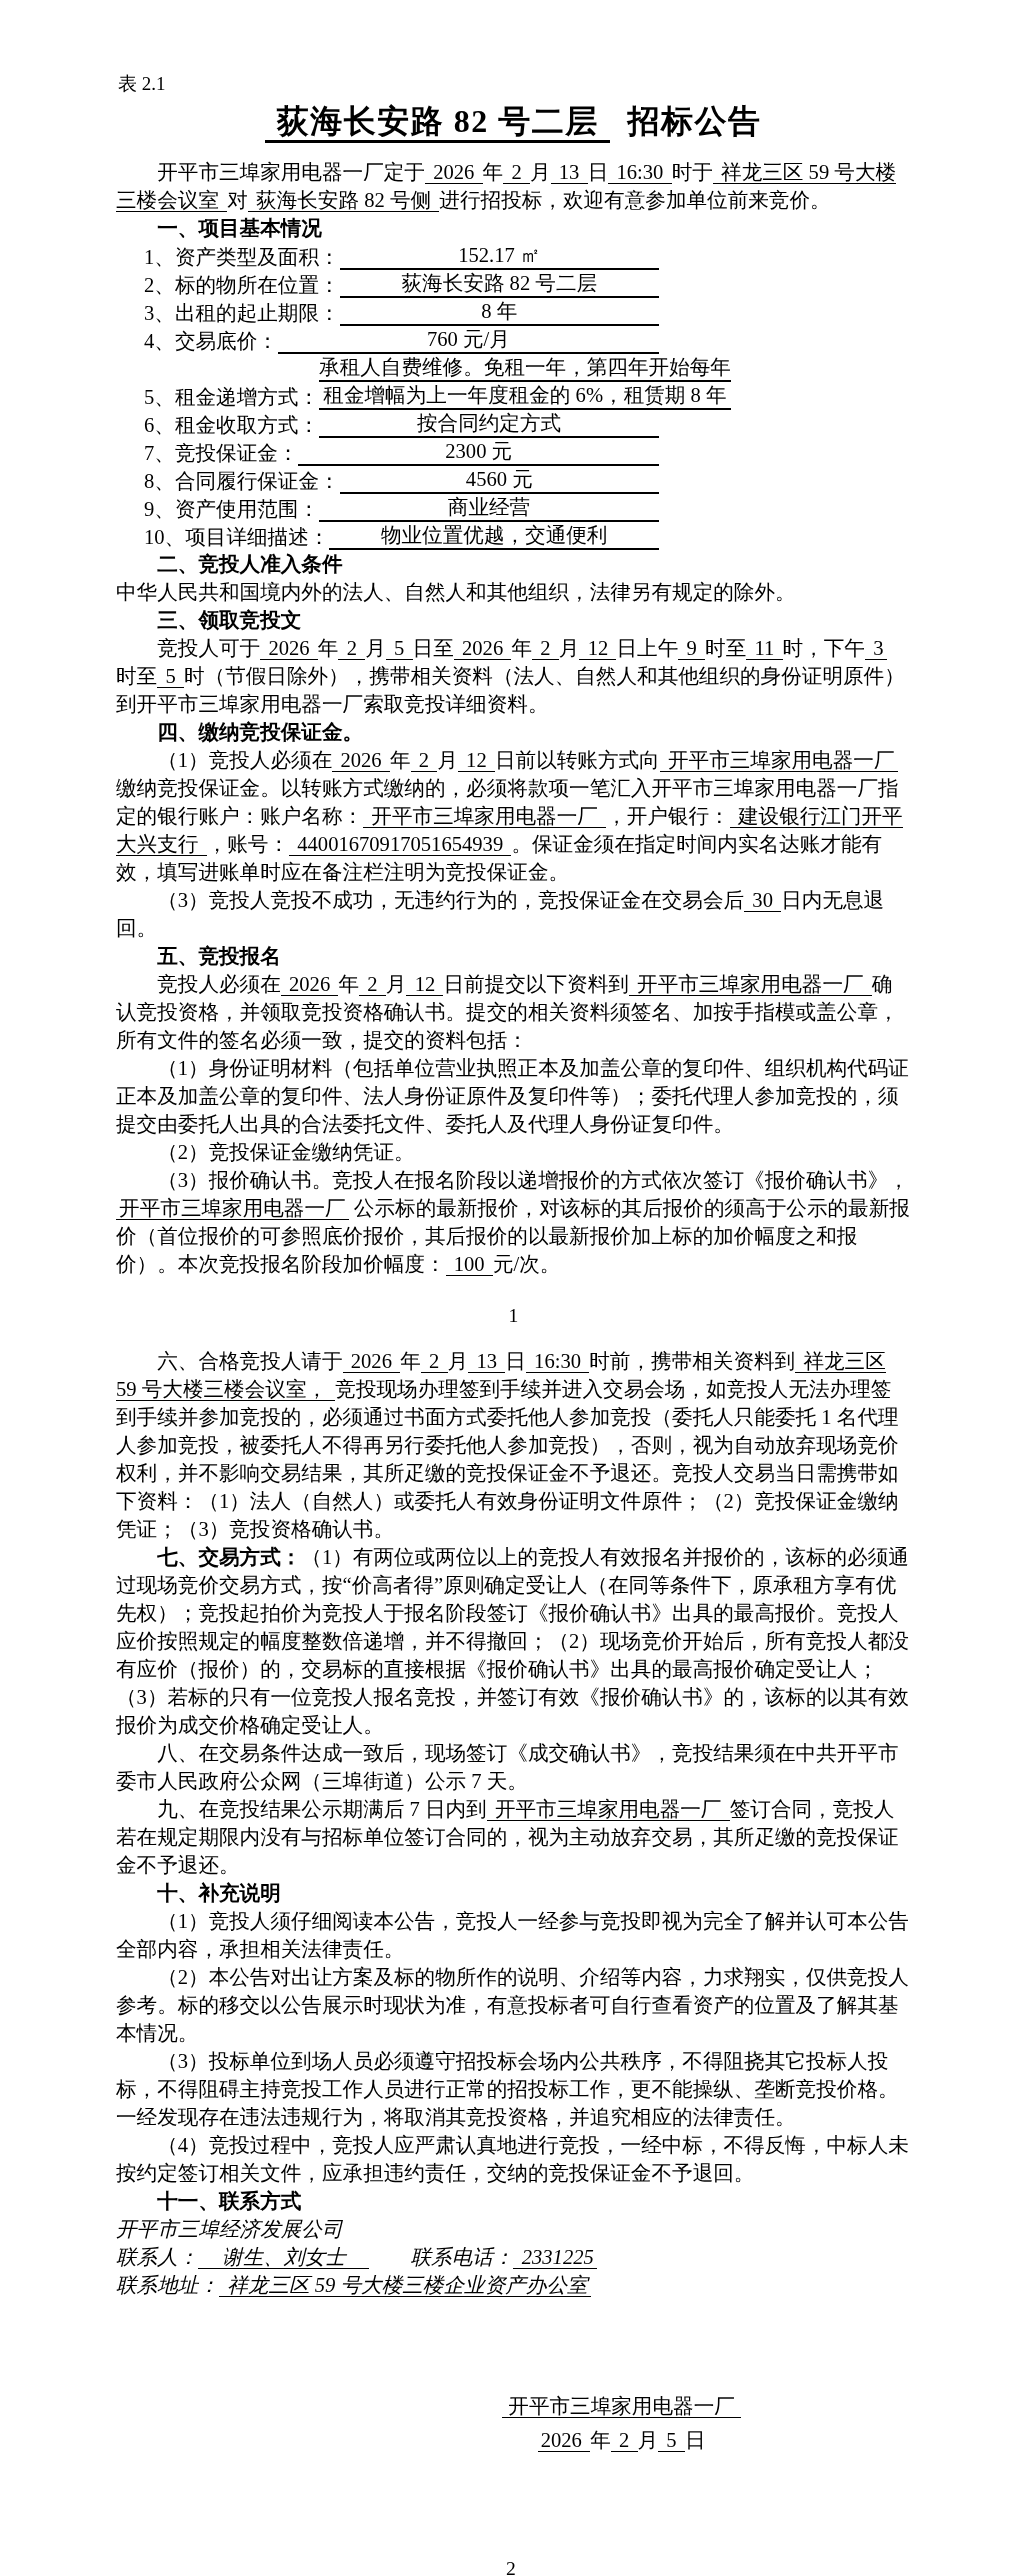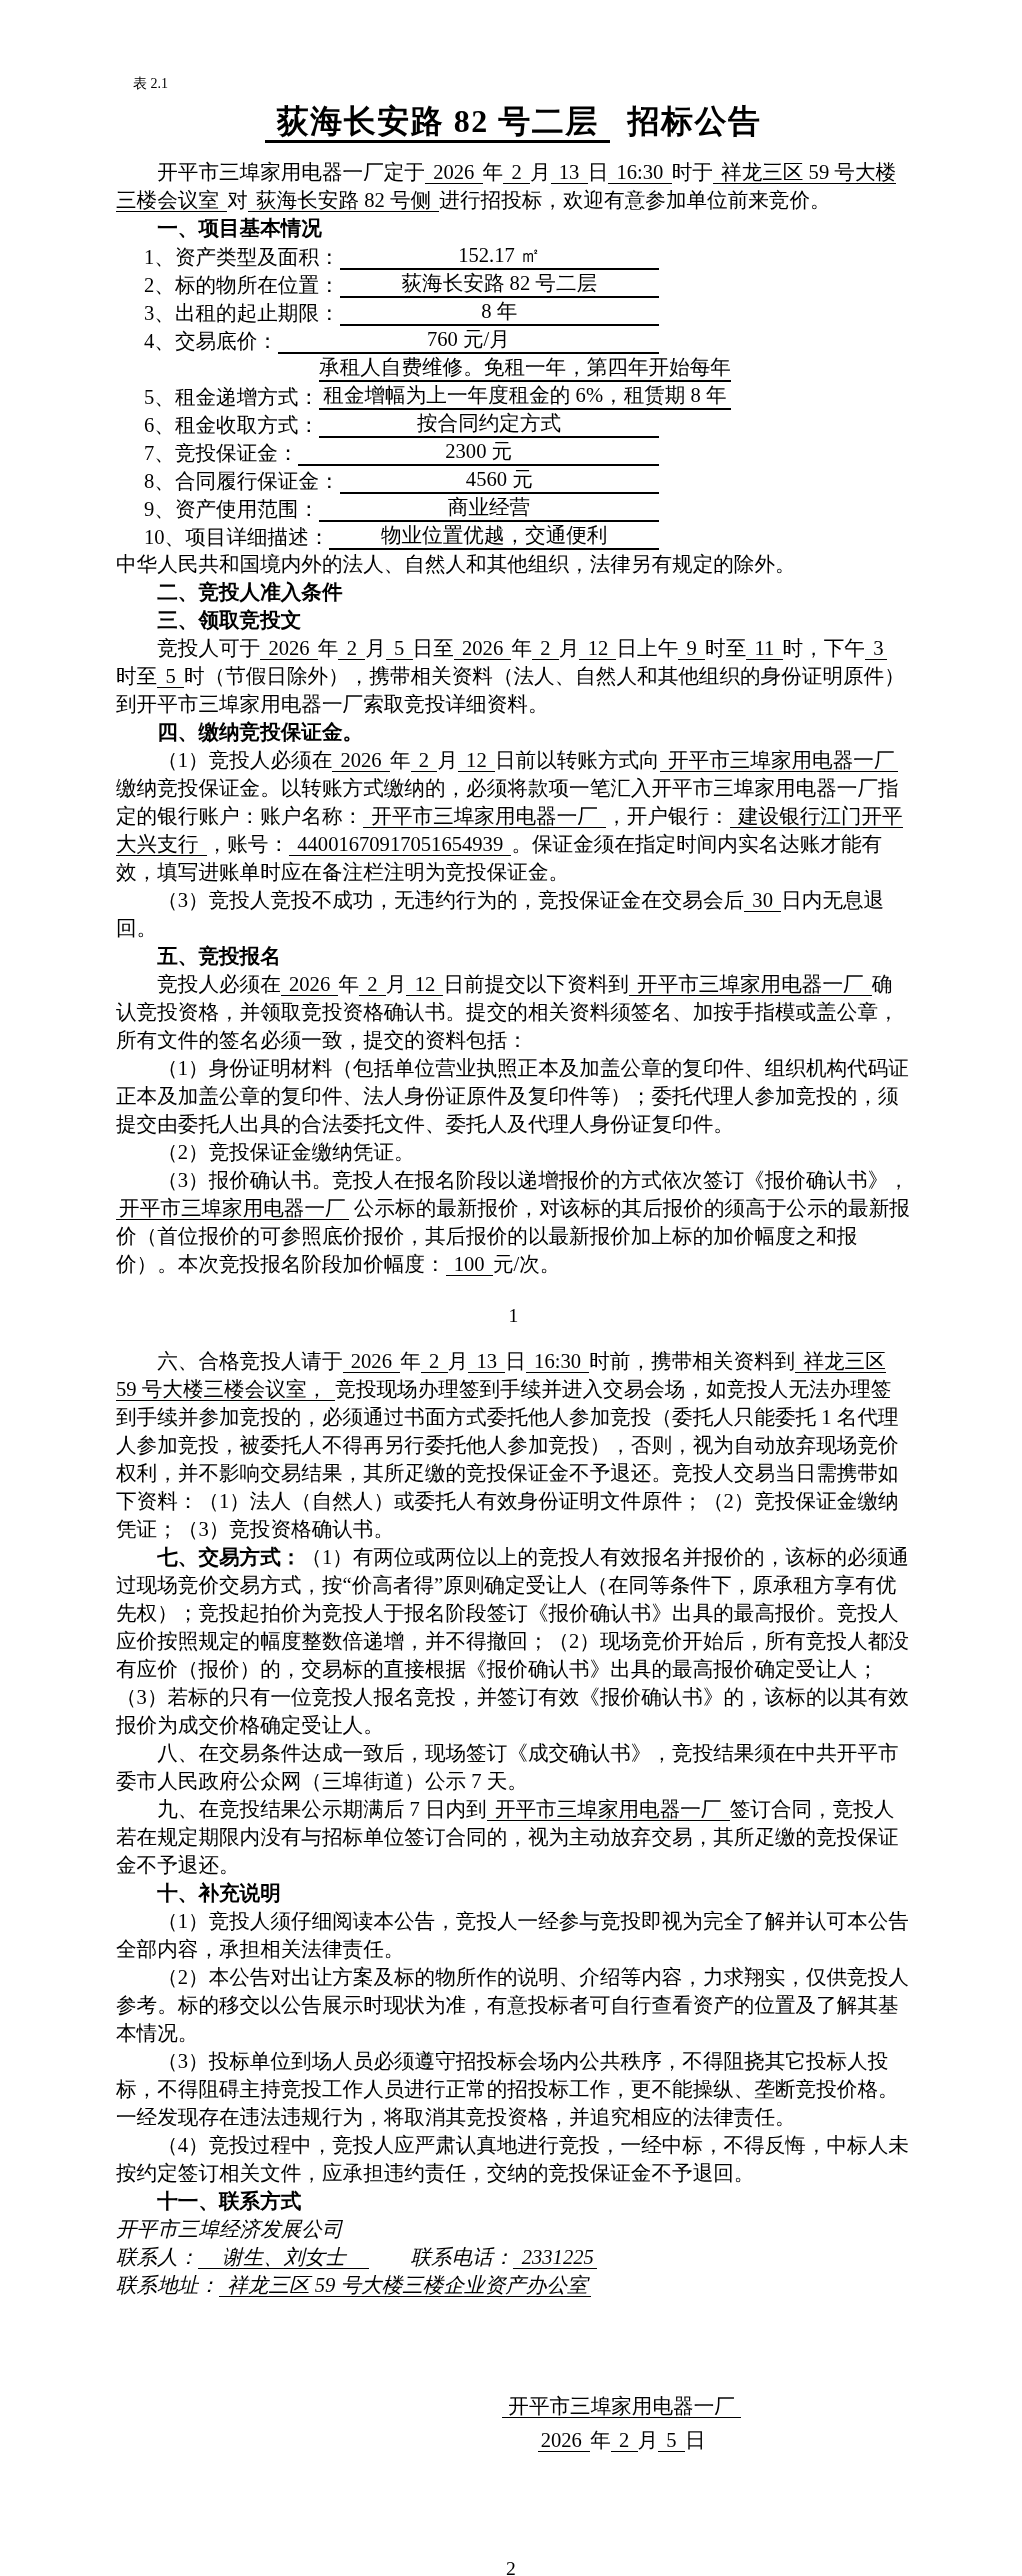--- a/index.html
+++ b/index.html
@@ -5,21 +5,21 @@
   html,body{margin:0;padding:0;background:#ffffff;}
   .page{
     position:relative;
     width:1022px;height:2662px;
     background:#ffffff;color:#000;
     font-family:"Liberation Serif","DejaVu Serif",serif;
     font-size:20.6px;line-height:28px;
     overflow:hidden;
   }
   .content{padding:72px 111px 0 116px;}
-  .table-label{font-size:14px;line-height:23px;margin-left:17px;}
+  .table-label{font-size:19px;line-height:23px;margin-left:2px;}
   .doc-title{
     text-align:center;font-size:32px;font-weight:bold;
     line-height:43px;margin-top:5.2px;letter-spacing:1.5px;white-space:nowrap;
   }
   .title-blank{border-bottom:3.1px solid #000;padding:0 11.3px 1px 11.3px;}
   .title-rest{margin-left:17.5px;}
   .intro-gap{height:14.4px;}
   p.para{margin:0;}
   .ind{text-indent:2em;}
   .sec{font-weight:bold;margin:2.1px 0;}
@@ -100,22 +100,22 @@
       <div class="item">
         <span class="ilabel">9、资产使用范围：</span>
         <span class="ival">商业经营</span>
       </div>
       <div class="item">
         <span class="ilabel">10、项目详细描述：</span>
         <span class="ival">物业位置优越，交通便利</span>
       </div>
     </div>
 
+    <p class="para ind sec">二、竞投人准入条件</p>
     <p class="para">中华人民共和国境内外的法人、自然人和其他组织，法律另有规定的除外。</p>
-    <p class="para ind sec">二、竞投人准入条件</p>
 
     <p class="para ind sec">三、领取竞投文</p>
     <p class="para ind"><span>竞投人可于</span><span class="u"> 2026 </span><span>年</span><span class="u"> 2 </span><span>月</span><span class="u"> 5 </span><span>日至</span><span class="u"> 2026 </span><span>年</span><span class="u"> 2 </span><span>月</span><span class="u"> 12 </span><span>日上午</span><span class="u"> 9 </span><span>时至</span><span class="u"> 11 </span><span>时，下午</span><span class="u"> 3 </span><span>时至</span><span class="u"> 5 </span><span>时（节假日除外），携带相关资料（法人、自然人和其他组织的身份证明原件）到开平市三埠家用电器一厂索取竞投详细资料。</span></p>
 
     <p class="para ind sec">四、缴纳竞投保证金。</p>
     <p class="para ind"><span>（1）竞投人必须在</span><span class="u"> 2026 </span><span>年</span><span class="u"> 2 </span><span>月</span><span class="u"> 12 </span><span>日前以转账方式向</span><span class="u"> 开平市三埠家用电器一厂 </span><span>缴纳竞投保证金。以转账方式缴纳的，必须将款项一笔汇入开平市三埠家用电器一厂指定的银行账户：账户名称：</span><span class="u"> 开平市三埠家用电器一厂 </span><span>，开户银行：</span><span class="u"> 建设银行江门开平大兴支行 </span><span>，账号：</span><span class="u"> 44001670917051654939 </span><span>。保证金须在指定时间内实名达账才能有效，填写进账单时应在备注栏注明为竞投保证金。</span></p>
     <p class="para ind"><span>（3）竞投人竞投不成功，无违约行为的，竞投保证金在交易会后</span><span class="u"> 30 </span><span>日内无息退回。</span></p>
 
     <p class="para ind sec">五、竞投报名</p>
     <p class="para ind"><span>竞投人必须在</span><span class="u"> 2026 </span><span>年</span><span class="u"> 2 </span><span>月</span><span class="u"> 12 </span><span>日前提交以下资料到</span><span class="u"> 开平市三埠家用电器一厂 </span><span>确认竞投资格，并领取竞投资格确认书。提交的相关资料须签名、加按手指模或盖公章，所有文件的签名必须一致，提交的资料包括：</span></p>

